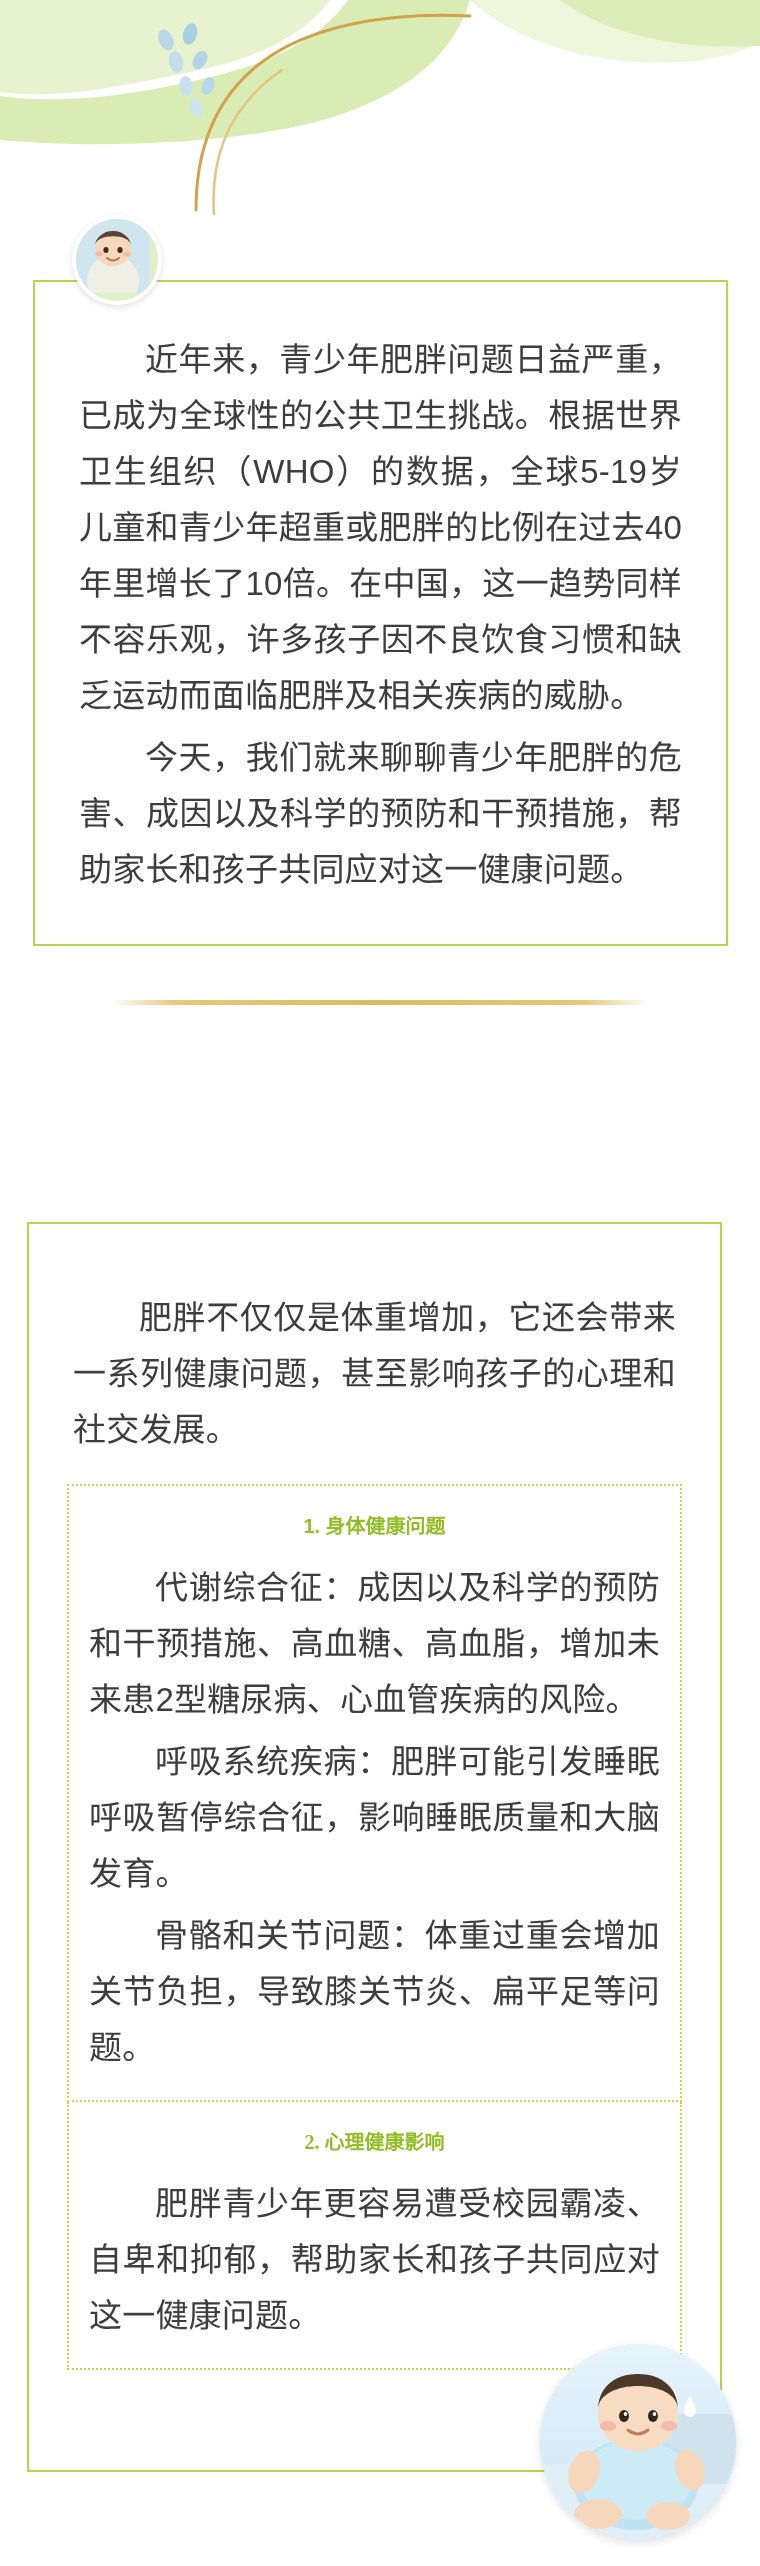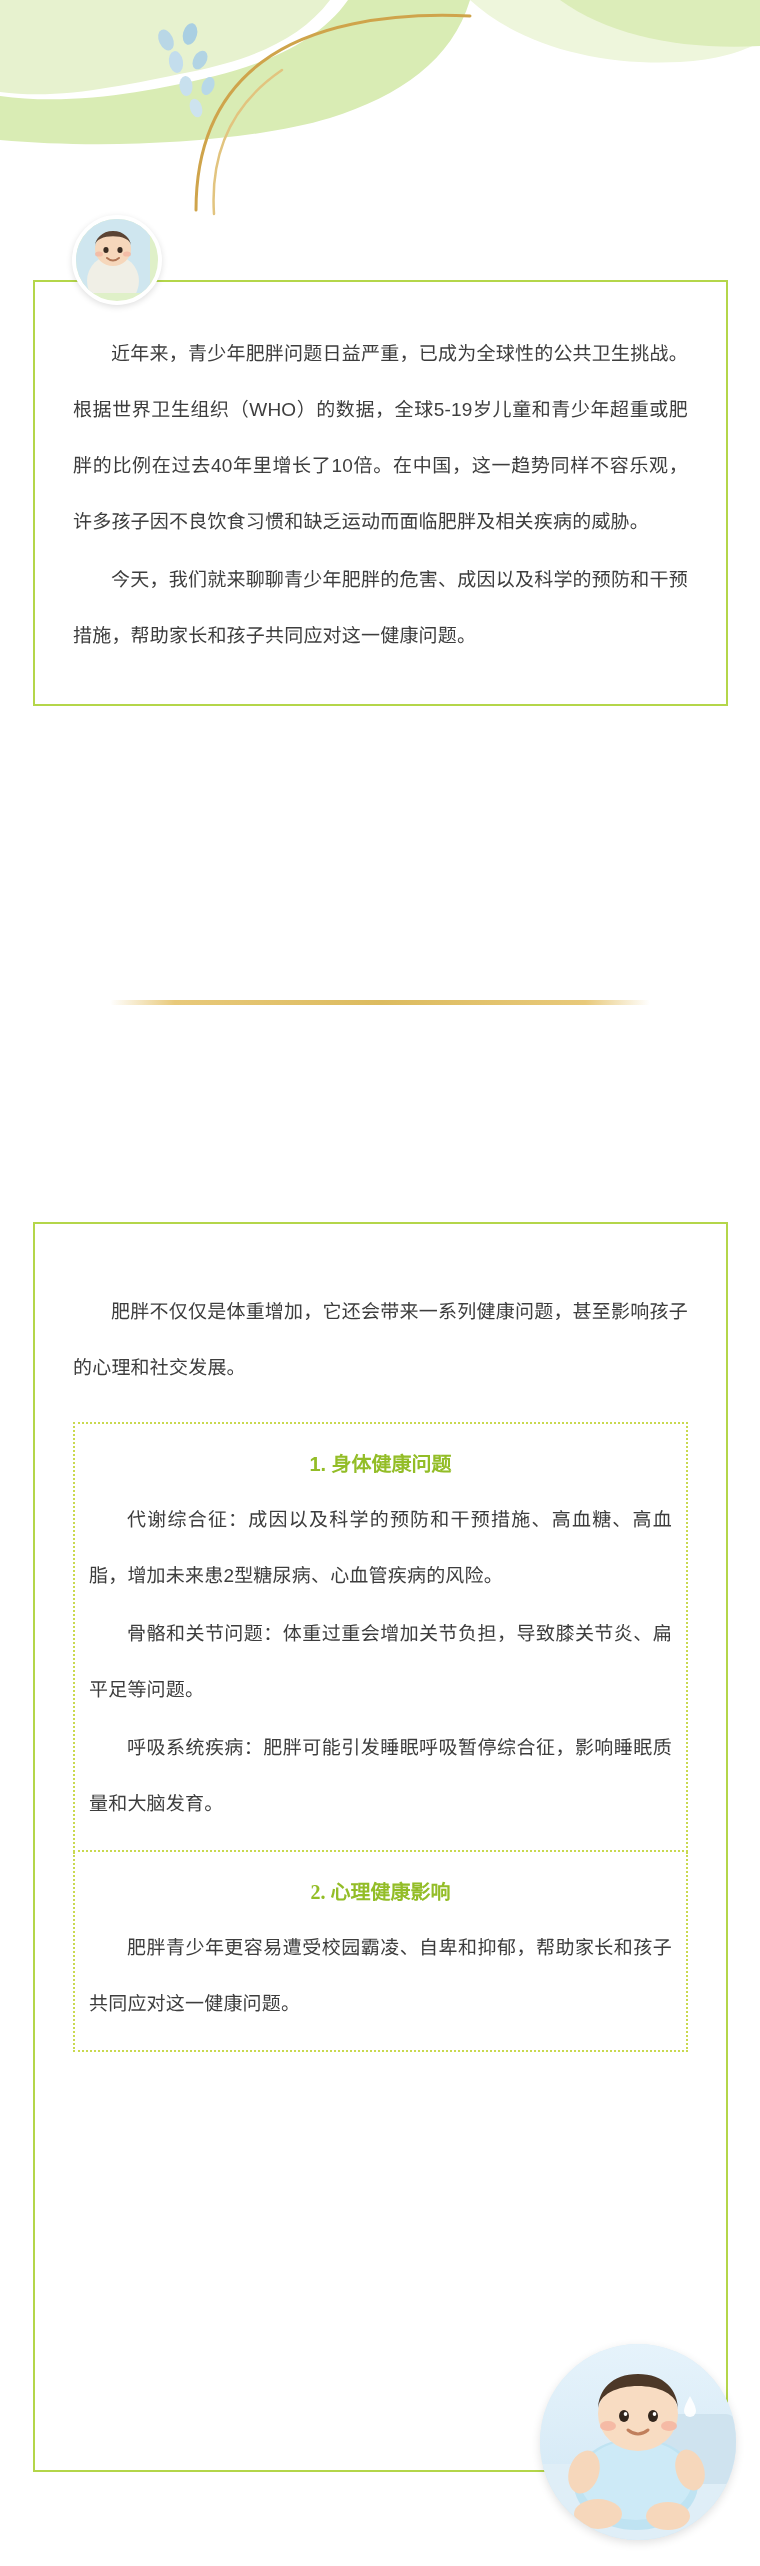--- a/index.html
+++ b/index.html
@@ -54,27 +54,27 @@
     top: 280px;
     left: 33px;
     width: 695px;
     box-sizing: border-box;
     border: 2px solid #b4d64a;
     background: #ffffff;
     padding: 44px 38px 40px 38px;
     z-index: 3;
   }
   .para {
-    font-size: 19px;
+    font-size: 33px;
     line-height: 56px;
     color: #3d3d3d;
     text-align: justify;
     text-justify: inter-ideograph;
     text-indent: 2em;
-    margin: 0;
+    margin: 6px;
     letter-spacing: 0.2px;
   }
   .para + .para { margin-top: 2px; }
 
   
   .divider {
     position: absolute;
     top: 1000px;
     left: 110px;
     width: 540px;
@@ -99,21 +99,21 @@
     border-radius: 34px;
     white-space: nowrap;
     box-shadow: 0 3px 0 rgba(0,0,0,0.04);
     z-index: 5;
   }
 
   
   .content-box {
     position: absolute;
     top: 1222px;
-    left: 33px;
+    left: 27px;
     width: 695px;
     box-sizing: border-box;
     border: 2px solid #b4d64a;
     background: #ffffff;
     padding: 60px 38px 70px 38px;
     z-index: 3;
     min-height: 1250px;
   }
 
   .sub-block {
@@ -196,22 +196,22 @@
 
   <div class="divider"></div>
 
 
   <div class="content-box">
     <p class="para">肥胖不仅仅是体重增加，它还会带来一系列健康问题，甚至影响孩子的心理和社交发展。</p>
 
     <div class="sub-block">
       <div class="sub-title">1. 身体健康问题</div>
       <p class="para">代谢综合征：成因以及科学的预防和干预措施、高血糖、高血脂，增加未来患2型糖尿病、心血管疾病的风险。</p>
+      <p class="para">呼吸系统疾病：肥胖可能引发睡眠呼吸暂停综合征，影响睡眠质量和大脑发育。</p>
       <p class="para">骨骼和关节问题：体重过重会增加关节负担，导致膝关节炎、扁平足等问题。</p>
-      <p class="para">呼吸系统疾病：肥胖可能引发睡眠呼吸暂停综合征，影响睡眠质量和大脑发育。</p>
     </div>
 
     <div class="sub-block no-border-top" style="margin-top:0;font-family:Liberation Serif, serif;">
       <div class="sub-title">2. 心理健康影响</div>
       <p class="para">肥胖青少年更容易遭受校园霸凌、自卑和抑郁，帮助家长和孩子共同应对这一健康问题。</p>
     </div>
   </div>
 
   <div class="illus">
     <svg width="196" height="196" viewBox="0 0 196 196" xmlns="http://www.w3.org/2000/svg">

